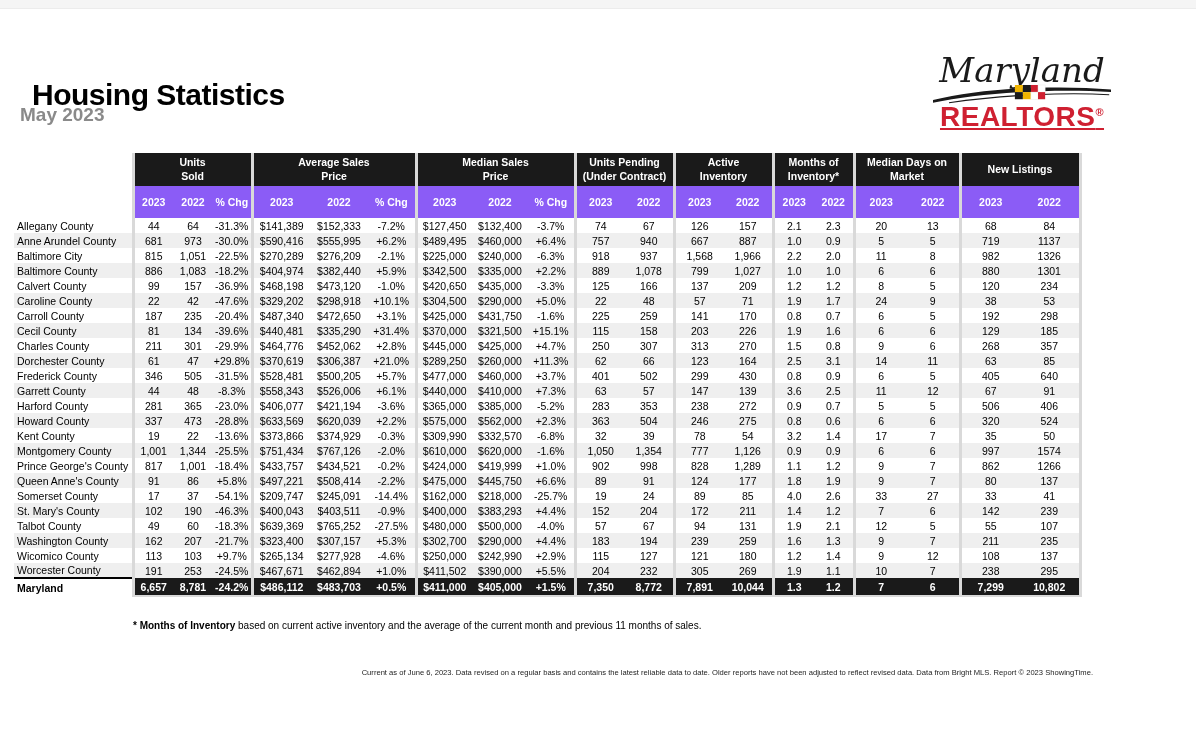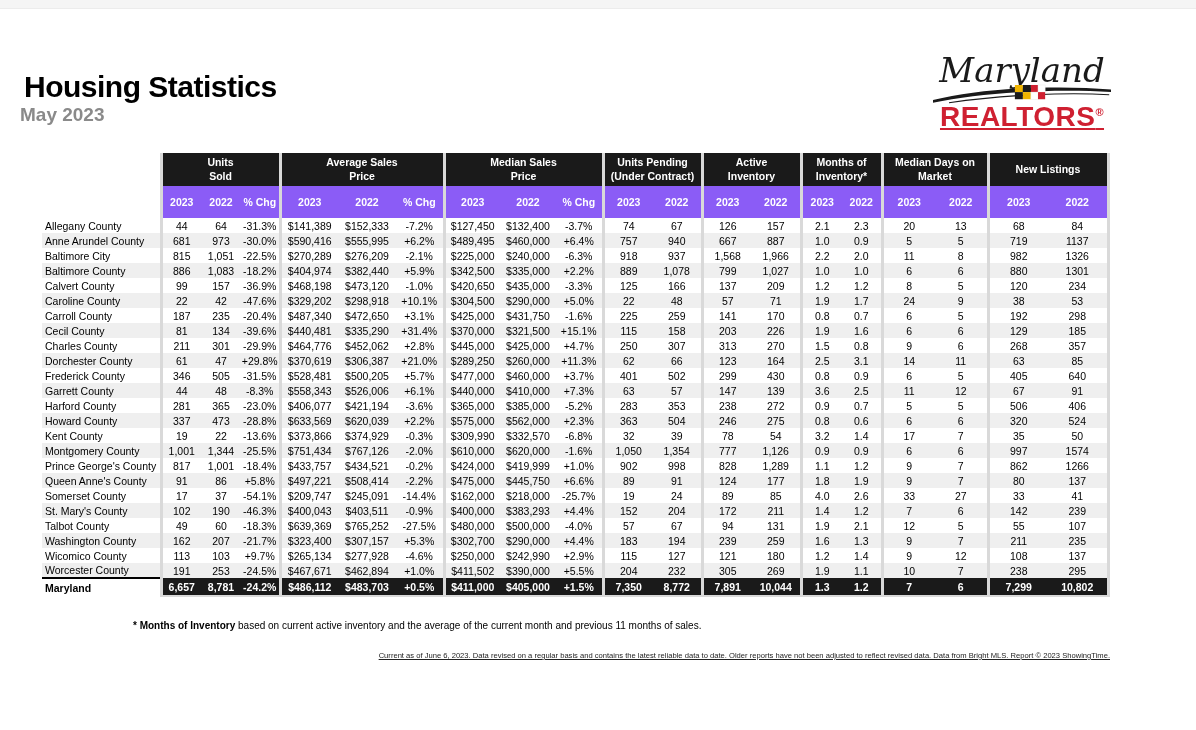--- a/index.html
+++ b/index.html
@@ -1,40 +1,40 @@
 <!DOCTYPE html>
 <html><head>
 <meta charset="utf-8">
 <style>
   html,body{margin:0;padding:0;}
   body{width:1196px;height:730px;background:#fff;font-family:"Liberation Sans",sans-serif;position:relative;overflow:hidden;}
   .page{position:absolute;inset:0;background:#fff;}
   .topstrip{position:absolute;top:0;left:0;width:1196px;height:8px;background:#f5f5f5;border-bottom:1px solid #ececec;}
-  .title{position:absolute;left:20px;top:66px;margin:4px;font-size:30px;font-weight:bold;color:#000;letter-spacing:-0.5px;text-align:center;}
+  .title{position:absolute;left:20px;top:66px;margin:12px;font-size:30px;font-weight:bold;color:#000;letter-spacing:-0.5px;text-align:center;}
   .subtitle{position:absolute;left:20px;top:104px;margin:0;font-size:19px;font-weight:bold;color:#8a8a8a;text-align:center;}
   .logo{position:absolute;left:933px;top:52px;width:178px;text-align:center;}
   .logo-script{font-family:"DejaVu Serif",serif;font-style:italic;font-size:34px;line-height:1.1;color:#1a1a1a;}
   .logo-swoosh{display:block;margin:-9px auto -3px;width:178px;height:26px;}
   .logo-brand{font-size:28px;font-weight:bold;color:#cf2031;letter-spacing:.5px;line-height:1;text-decoration:underline;}
   .logo-brand .reg{font-size:11px;vertical-align:super;}
-  table.stats{position:absolute;left:14px;top:153px;border-collapse:collapse;table-layout:fixed;margin-left:28px;}
+  table.stats{position:absolute;left:14px;top:153px;border-collapse:collapse;table-layout:fixed;}
   .stats th,.stats td{padding:0;font-size:10.5px;text-align:center;vertical-align:middle;overflow:hidden;}
   .chead{background:#fff;}
   .ghead{background:#1a1a1a;color:#fff;font-weight:bold;font-size:11px;line-height:1.3;height:33px;white-space:pre-line;}
   .yhead{background:#8b5cf6;color:#fff;font-weight:bold;font-size:10px;height:32px;}
   .gs{border-left:3px solid #d9d9d9;}
   .ge{border-right:3px solid #d9d9d9;}
   .stats tbody tr{height:15px;}
   .stats tbody tr:nth-child(even){background:#efefef;}
   .stats td.county{text-align:left;padding-left:3px;}
   .stats tr.total{height:18px;}
   .stats tr.total td{background:#1a1a1a;color:#fff;font-weight:bold;border-bottom:2px solid #d9d9d9;}
   .stats tr.total td.county{background:#fff;color:#000;border-top:2px solid #000;border-bottom:none;}
   .footnote{position:absolute;left:133px;top:620px;margin:0;font-size:10px;color:#000;text-align:center;}
-  .fineprint{position:absolute;right:86px;top:651px;margin:0;font-size:7.6px;color:#222;text-decoration:underline;}
+  .fineprint{position:absolute;right:86px;top:651px;margin:17px;font-size:7.6px;color:#222;}
 </style>
 </head>
 <body>
 
 <div class="page">
   <div class="topstrip"></div>
 
   <h1 class="title">Housing Statistics</h1>
   <h2 class="subtitle">May 2023</h2>
 

